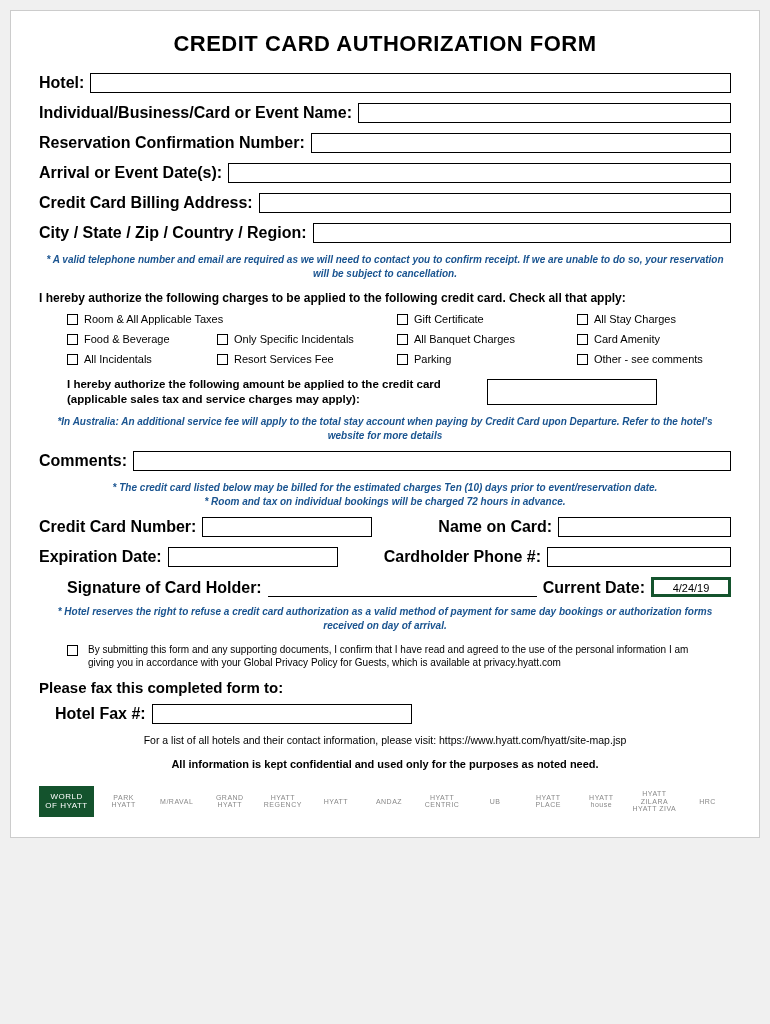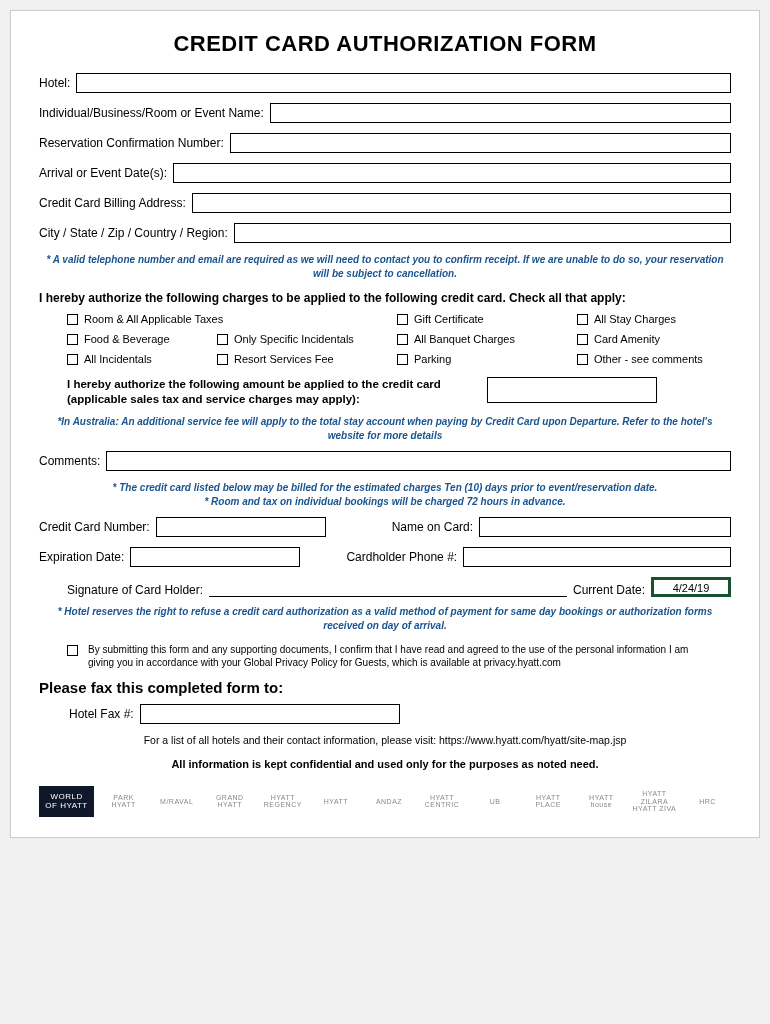--- a/index.html
+++ b/index.html
@@ -1,54 +1,54 @@
 <!DOCTYPE html>
 <html><head>
 <meta charset="utf-8">
 <style>
 * { box-sizing: border-box; margin: 0; padding: 0; }
 body { font-family: Arial, Helvetica, sans-serif; background: #f0f0f0; width: 770px; margin: 0 auto; }
 .page { background: #fff; border: 1px solid #ccc; margin: 10px; padding: 20px 28px; font-size: 11px; }
 .title { text-align: center; font-size: 22px; font-weight: bold; margin-bottom: 16px; letter-spacing: 0.5px; }
 .row { display: flex; align-items: center; margin-bottom: 10px; gap: 6px; }
-.label { font-weight: normal; font-size: 12px; white-space: nowrap; }
+.label { font-weight: bold; font-size: 16px; white-space: nowrap; }
 .input { border: 1px solid #000; height: 20px; flex: 1; background: #fff; }
 .input-sm { border: 1px solid #000; height: 20px; width: 110px; background: #fff; }
 .note-blue { color: #1a5490; font-style: italic; font-weight: bold; text-align: center; font-size: 10px; margin: 8px 0; line-height: 1.4; }
 .section-label { font-weight: bold; font-size: 12px; margin: 10px 0 8px; }
 .checks { display: grid; grid-template-columns: 140px 170px 170px 150px; gap: 8px 10px; margin-left: 28px; margin-bottom: 12px; }
 .check { display: flex; align-items: center; gap: 6px; font-size: 11px; }
 .box { width: 11px; height: 11px; border: 1px solid #000; flex-shrink: 0; }
-.auth-row { display: flex; margin: 8px 0 8px 28px; gap: 20px; }
+.auth-row { display: flex; align-items: center; margin: 8px 0 8px 28px; gap: 20px; }
 .auth-text { font-weight: bold; font-size: 11.5px; line-height: 1.3; }
 .auth-input { border: 1px solid #000; height: 26px; width: 170px; }
 .sig-row { display: flex; align-items: flex-end; margin: 10px 0 6px 28px; gap: 6px; }
 .sig-line { border-bottom: 1px solid #000; flex: 1; height: 16px; }
 .date-box { border: 3px solid #14532d; height: 20px; width: 80px; padding: 2px 6px; font-size: 11px; text-align: center; }
 .privacy-row { display: flex; align-items: flex-start; gap: 10px; margin: 10px 28px; }
 .privacy-text { font-size: 10px; line-height: 1.3; }
 .fax-title { font-weight: bold; font-size: 15px; margin: 10px 0 8px; }
 .hotel-list { text-align: center; font-size: 10.5px; margin: 10px 0; }
 .confidential { text-align: center; font-weight: bold; font-size: 11px; margin: 12px 0 16px; }
 .logos { display: flex; justify-content: space-between; align-items: center; gap: 6px; font-size: 7px; color: #888; letter-spacing: 0.5px; margin-top: 10px; }
 .logo { text-align: center; line-height: 1.1; flex: 1; }
-.logo-main { background: #0f172a; color: #fff; padding: 6px 4px; font-size: 8px; line-height: 1.2; }
+.logo-main { background: #14532d; color: #fff; padding: 6px 4px; font-size: 8px; line-height: 1.2; }
 </style>
 </head>
 <body>
 
 <div class="page">
   <h1 class="title">CREDIT CARD AUTHORIZATION FORM</h1>
 
   <div class="row">
     <span class="label">Hotel:</span>
     <div class="input"></div>
   </div>
   <div class="row">
-    <span class="label">Individual/Business/Room or Event Name:</span>
+    <span class="label">Individual/Business/Card or Event Name:</span>
     <div class="input"></div>
   </div>
   <div class="row">
     <span class="label">Reservation Confirmation Number:</span>
     <div class="input"></div>
   </div>
   <div class="row">
     <span class="label">Arrival or Event Date(s):</span>
     <div class="input"></div>
   </div>
@@ -151,21 +151,21 @@
 
   <div class="note-blue">* Hotel reserves the right to refuse a credit card authorization as a valid method of payment for same day bookings or authorization forms received on day of arrival.</div>
 
   <div class="privacy-row">
     <div class="box" style="margin-top:2px"></div>
     <div class="privacy-text">By submitting this form and any supporting documents, I confirm that I have read and agreed to the use of the personal information I am giving you in accordance with your Global Privacy Policy for Guests, which is available at privacy.hyatt.com</div>
   </div>
 
   <div class="fax-title">Please fax this completed form to:</div>
 
-  <div class="row" style="margin-left:30px">
+  <div class="row" style="margin-left:16px">
     <span class="label">Hotel Fax #:</span>
     <div class="input" style="max-width:260px"></div>
   </div>
 
   <div class="hotel-list">For a list of all hotels and their contact information, please visit: https://www.hyatt.com/hyatt/site-map.jsp</div>
   <div class="confidential">All information is kept confidential and used only for the purposes as noted need.</div>
 
   <div class="logos">
     <div class="logo logo-main">WORLD
 OF

